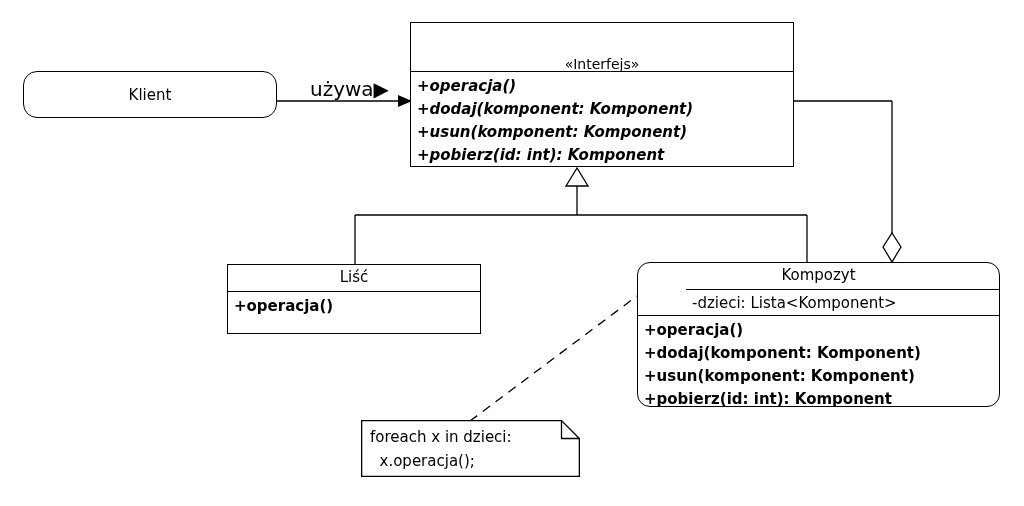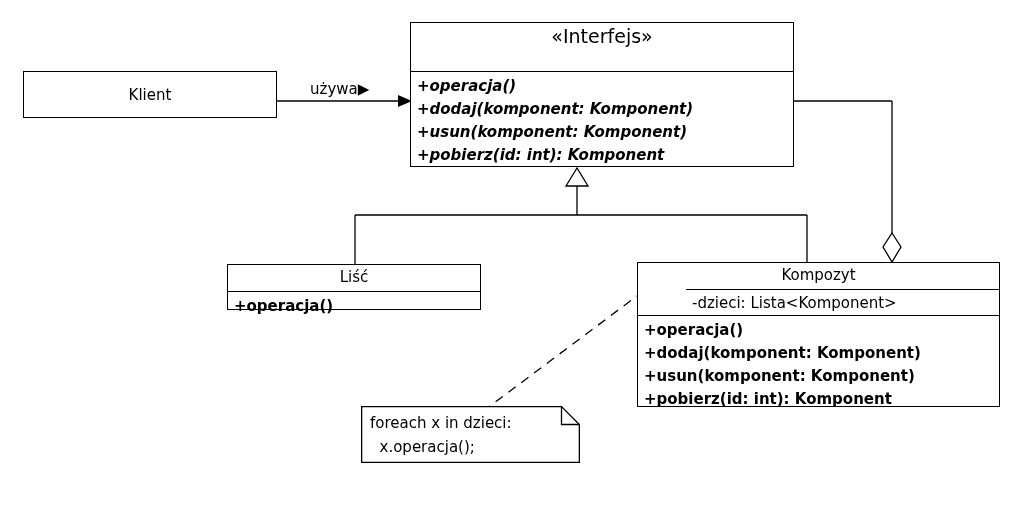--- a/index.html
+++ b/index.html
@@ -41,22 +41,23 @@
     border-top: 1.3px solid #000000;
   }
   .cmp-name {
     text-align: center;
     font-size: 15px;
     line-height: 20px;
     padding: 3px 4px 4px 4px;
   }
   .cmp-name .stereo {
     display: block;
-    font-size: 19px;
+    font-size: 14px;
     line-height: 21px;
+    margin-top: 28px;
   }
   .cmp-name .cname {
     display: block;
     font-size: 15px;
     line-height: 21px;
   }
   .cmp-members {
     padding: 3px 0 4px 6px;
     font-size: 15px;
     line-height: 23px;
@@ -76,20 +77,21 @@
     line-height: 22px;
     text-align: left;
   }
 
   
   .plain-box {
     display: flex;
     align-items: center;
     justify-content: center;
     font-size: 15px;
+    border-radius: 14px;
   }
 
   
   .note {
     position: absolute;
     z-index: 2;
     font-size: 15px;
     line-height: 24px;
   }
   .note .note-body {
@@ -103,21 +105,21 @@
   }
   .note svg {
     position: absolute;
     left: 0;
     top: 0;
   }
 
   
   .edge-label {
     position: absolute;
-    font-size: 15px;
+    font-size: 20px;
     line-height: 18px;
     white-space: nowrap;
     background: transparent;
     z-index: 3;
   }
 </style>
 </head>
 <body>
 
 <div id="canvas">
@@ -157,45 +159,45 @@
       <span class="stereo">«Interfejs»</span>
     </div>
     <div class="compartment cmp-members italic" style="height:96px;">
       <span class="m">+operacja()</span>
       <span class="m">+dodaj(komponent: Komponent)</span>
       <span class="m">+usun(komponent: Komponent)</span>
       <span class="m">+pobierz(id: int): Komponent</span>
     </div>
   </div>
 
-  <div class="uml-box" style="left:227px; top:264px; width:254px; height:46px;">
+  <div class="uml-box" style="left:227px; top:264px; width:254px; height:70px;">
     <div class="compartment cmp-name" style="height:26px; padding-top:2px;">
       <span class="cname">Liść</span>
     </div>
     <div class="compartment cmp-members" style="height:32px; line-height:28px; padding-top:0;">
       <span class="m">+operacja()</span>
     </div>
   </div>
 
-  <div class="uml-box" style="left:637px; top:262px; width:363px; height:145px;">
+  <div class="uml-box" style="left:637px; top:262px; width:363px; height:145px;border-radius:13px;">
     <div class="compartment cmp-name" style="height:26px; padding-top:2px;">
       <span class="cname">Kompozyt</span>
     </div>
     <div class="compartment cmp-attr" style="height:26px;margin-left:48px;">
       <span class="m">-dzieci: Lista&lt;Komponent&gt;</span>
     </div>
     <div class="compartment cmp-members" style="height:93px;">
       <span class="m">+operacja()</span>
       <span class="m">+dodaj(komponent: Komponent)</span>
       <span class="m">+usun(komponent: Komponent)</span>
       <span class="m">+pobierz(id: int): Komponent</span>
     </div>
   </div>
 
-  <div class="note" style="left:361px; top:406px; width:219px; height:57px;text-decoration:underline;">
+  <div class="note" style="left:361px; top:420px; width:219px; height:57px;text-decoration:underline;">
     <svg width="219" height="57" viewBox="0 0 219 57">
       <path d="M0.65,0.65 L200.5,0.65 L218.35,18.5 L218.35,56.35 L0.65,56.35 Z" fill="#ffffff" stroke="#000000" stroke-width="1.3"></path>
       <path d="M200.5,0.65 L200.5,18.5 L218.35,18.5" fill="none" stroke="#000000" stroke-width="1.3"></path>
     </svg>
     <div class="note-body">foreach x in dzieci:
   x.operacja();</div>
   </div>
 
   <div class="edge-label" style="left:310px; top:80px;">używa▶</div>
 

